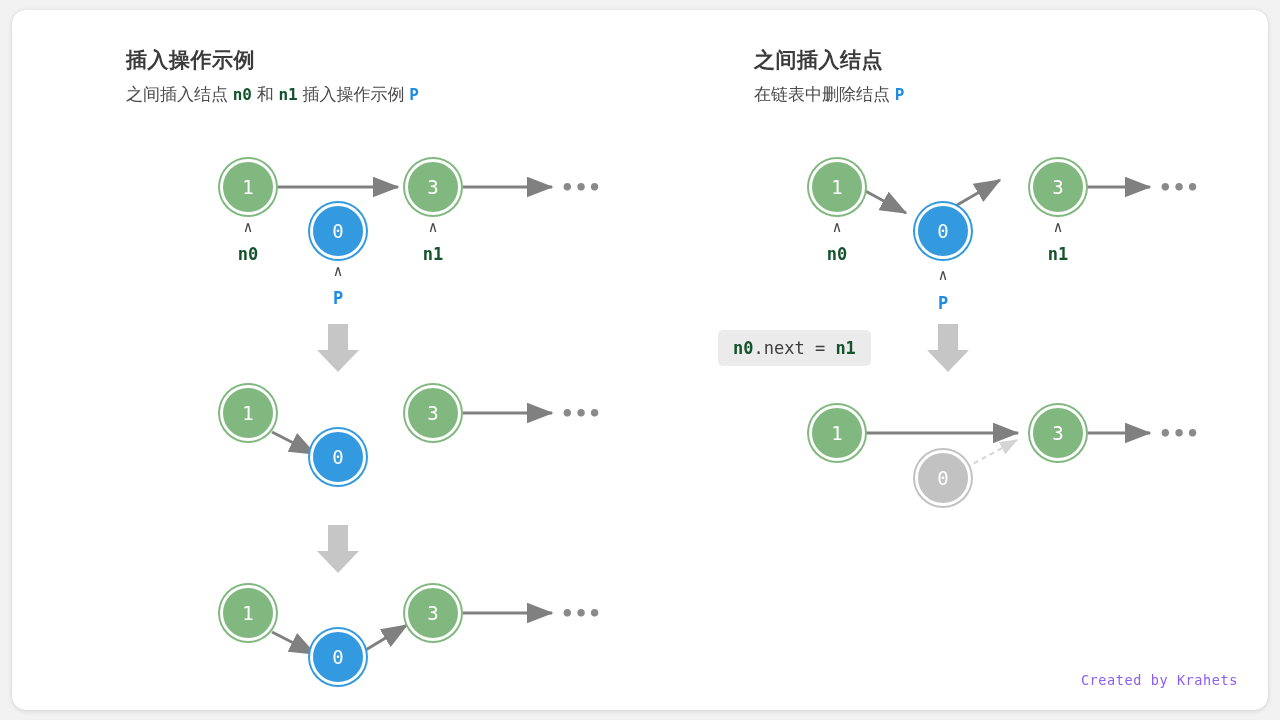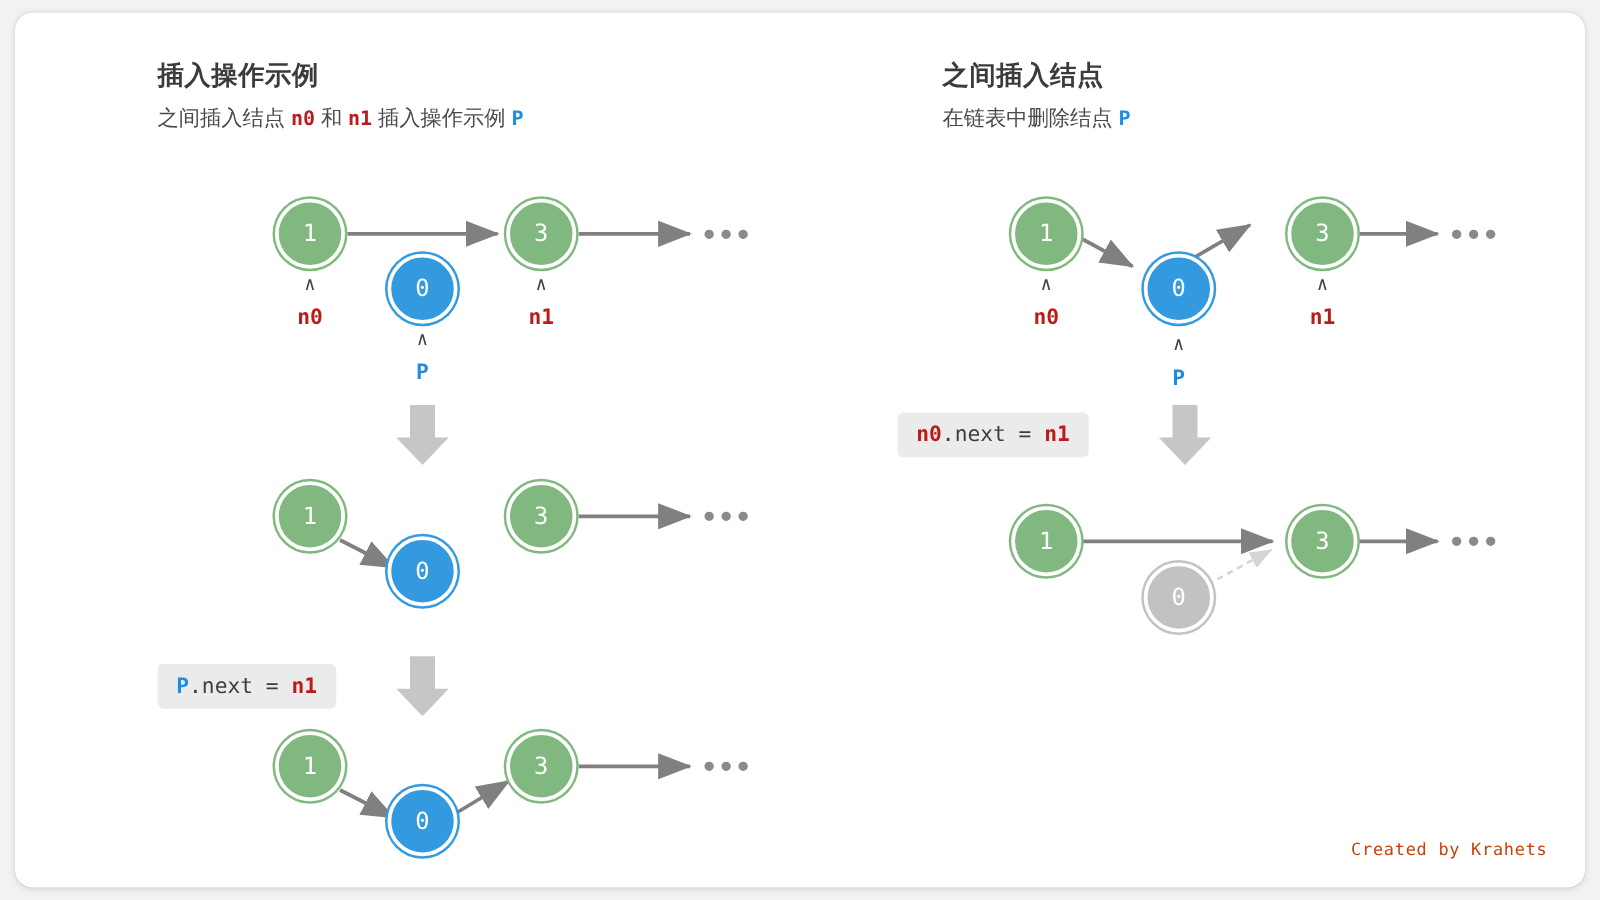--- a/index.html
+++ b/index.html
@@ -34,21 +34,21 @@
     left: 114px; top: 73px;
     font-size: 17px;
     color: #4a4a4a;
     white-space: nowrap;
   }
   .mono {
     font-family: "DejaVu Sans Mono", "Liberation Mono", monospace;
     font-weight: bold;
     font-size: 16px;
   }
-  .c-green { color: #b91c1c; }
+  .c-green { color: #14532d; }
   .c-blue  { color: #1f8ce0; }
 
   
   .node {
     position: absolute;
     width: 56px; height: 56px;
     border-radius: 50%;
     box-sizing: border-box;
     display: flex; align-items: center; justify-content: center;
     font-family: "DejaVu Sans Mono", "Liberation Mono", monospace;
@@ -116,21 +116,21 @@
   }
 
   svg.edges { position: absolute; left:0; top:0; width:628px; height:700px; z-index:1; }
   svg.downarrow { position: absolute; z-index: 6; }
 
   #footer {
     position: absolute;
     right: 30px; bottom: 22px;
     font-family: "DejaVu Sans Mono", "Liberation Mono", monospace;
     font-size: 13.5px;
-    color: #c2410c;
+    color: #8b5cf6;
     letter-spacing: 0.6px;
   }
 </style>
 </head>
 <body>
 
 <div id="card">
 
   <div class="panel" id="panel-left">
 
@@ -177,23 +177,20 @@
 
     <svg class="downarrow" style="left:302px; top:312px;" width="48" height="52">
       <polygon points="14,2 34,2 34,28 45,28 24,50 3,28 14,28" fill="#c6c6c6"></polygon>
     </svg>
 
     <div class="node green" style="left:208px; top:375px;">1</div>
     <div class="node blue" style="left:298px; top:419px;">0</div>
     <div class="node green" style="left:393px; top:375px;">3</div>
     <div class="ellipsis" style="left:549px; top:392px;">•••</div>
 
-    <div class="codechip" style="left:114px; top:521px;">
-      <b class="c-blue">P</b><span>.next = </span><b class="c-green">n1</b>
-    </div>
     <svg class="downarrow" style="left:302px; top:513px;" width="48" height="52">
       <polygon points="14,2 34,2 34,28 45,28 24,50 3,28 14,28" fill="#c6c6c6"></polygon>
     </svg>
 
     <div class="node green" style="left:208px; top:575px;">1</div>
     <div class="node blue" style="left:298px; top:619px;">0</div>
     <div class="node green" style="left:393px; top:575px;">3</div>
     <div class="ellipsis" style="left:549px; top:592px;">•••</div>
   </div>
 

